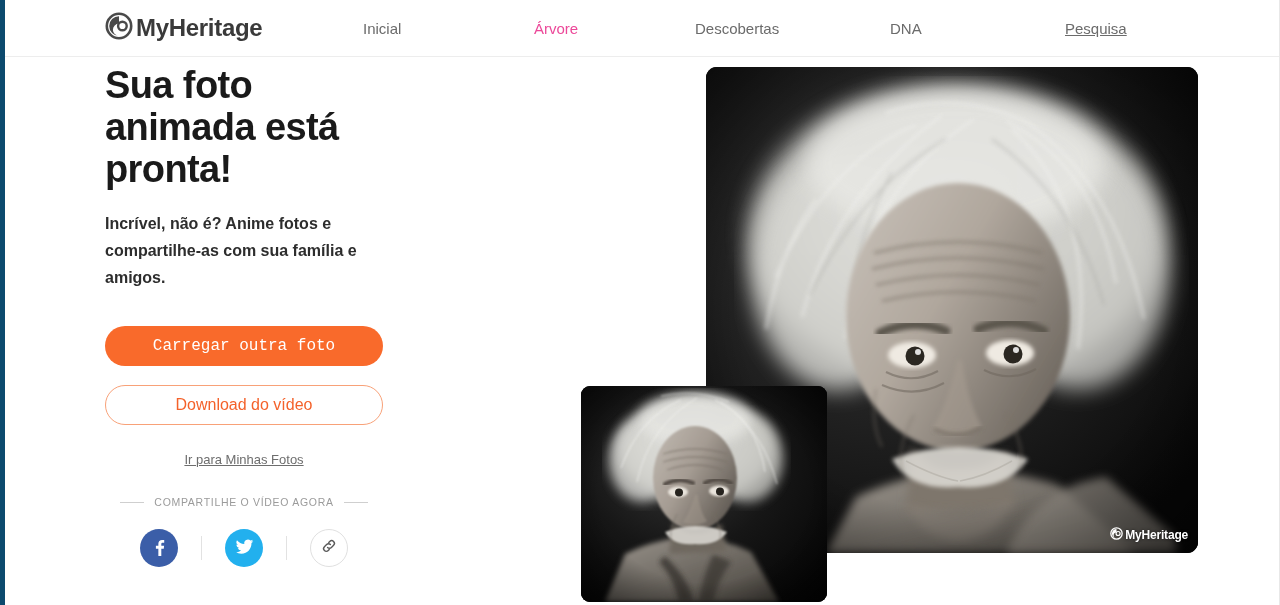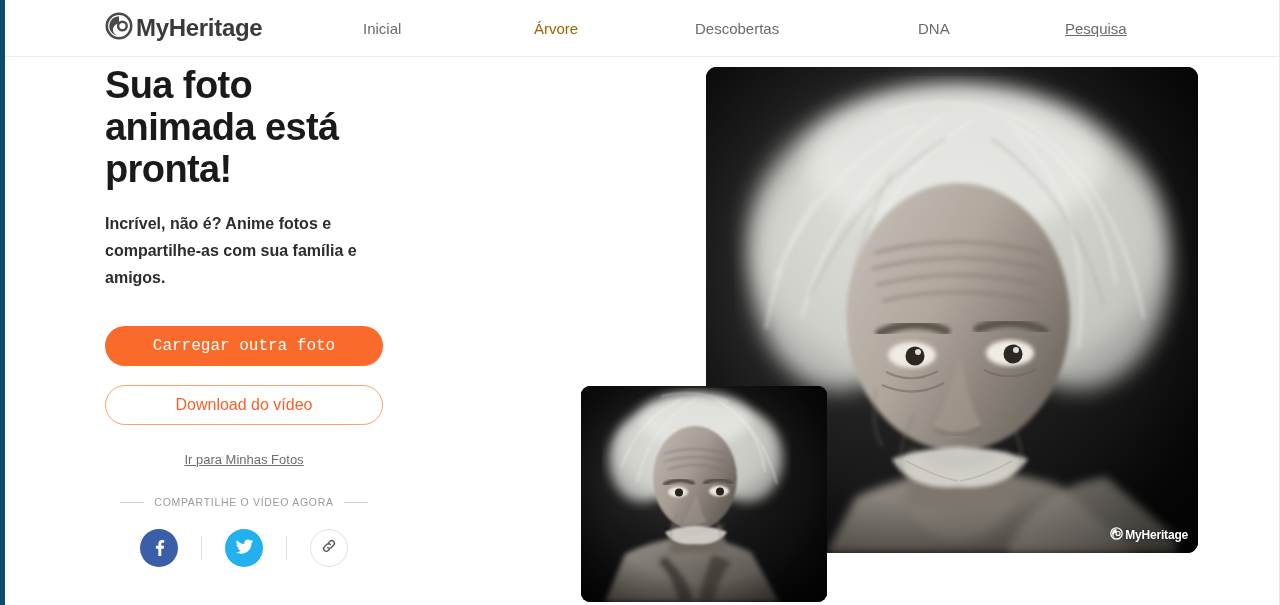--- a/index.html
+++ b/index.html
@@ -59,25 +59,25 @@
     display: flex;
     align-items: center;
   }
   .nav-item {
     font-size: 15px;
     color: #6b6b6b;
     text-decoration: none;
     white-space: nowrap;
     cursor: pointer;
   }
-  .nav-item.is-active { color: #a16207; }
+  .nav-item.is-active { color: #ec4899; }
   .nav-i0 { position: absolute; left: 18px; }
   .nav-i1 { position: absolute; left: 189px; }
   .nav-i2 { position: absolute; left: 350px; }
-  .nav-i3 { position: absolute; left: 573px; }
+  .nav-i3 { position: absolute; left: 545px; }
   .nav-i4 { position: absolute; left: 720px; text-decoration: underline; }
 
   
   .left-col {
     position: absolute;
     left: 100px;
     top: 64px;
     width: 300px;
   }
   .headline {

